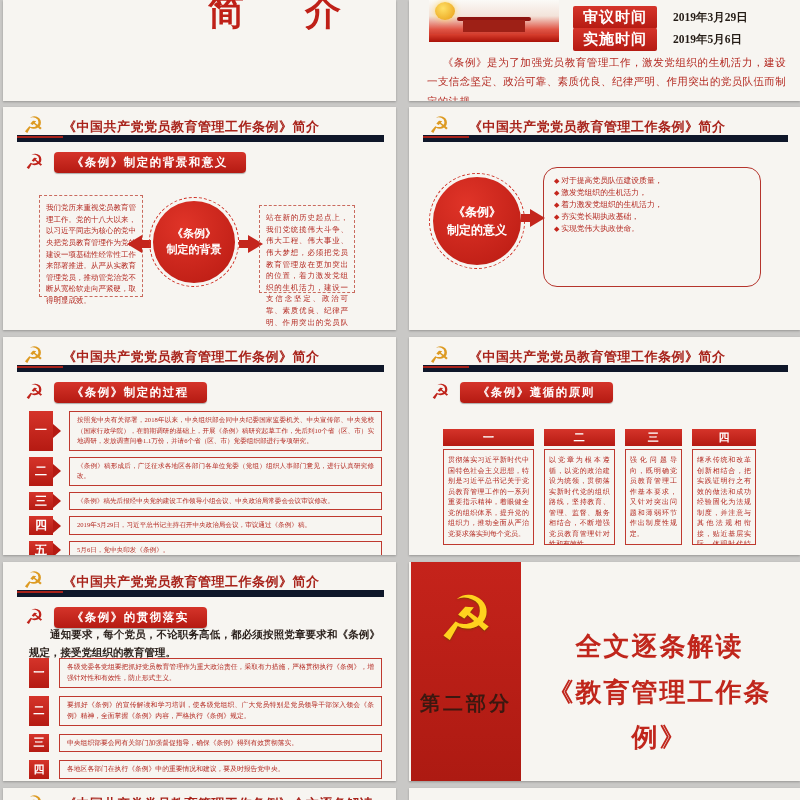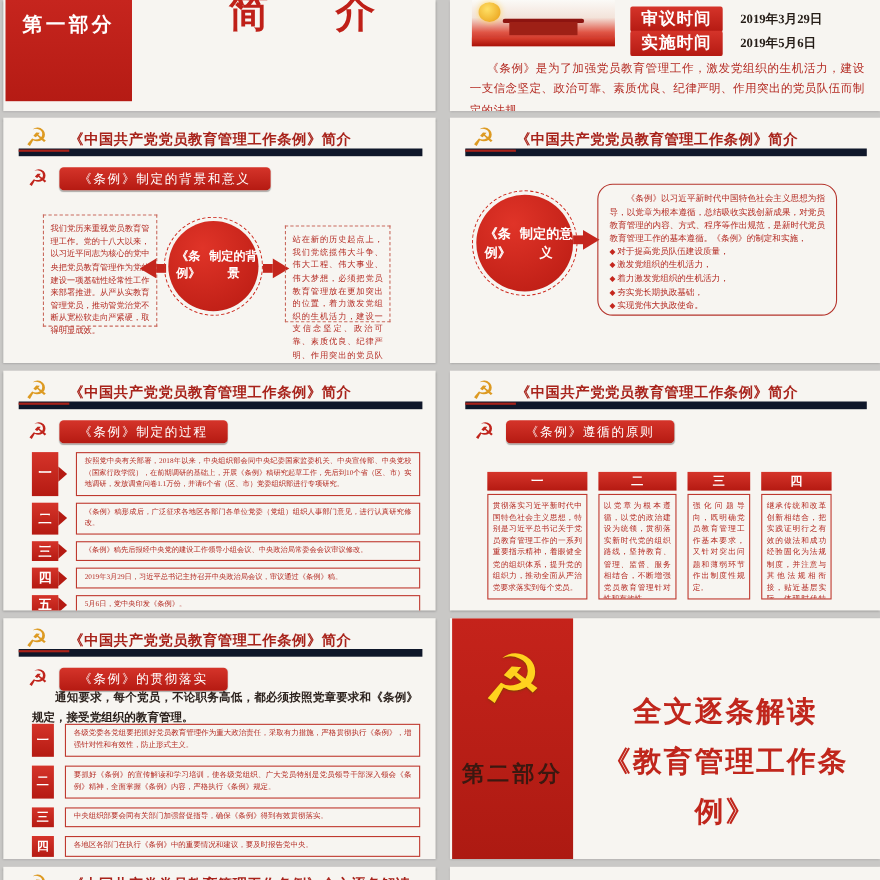--- a/index.html
+++ b/index.html
@@ -21,21 +21,21 @@
 
   
   .hdr { position:absolute; left:14px; right:12px; top:5px; height:30px; border-bottom:7px solid #0f172a; }
   .hdr::before { content:""; position:absolute; left:0; bottom:-3px; width:46px; border-bottom:2px solid #a8221a; }
   .emb::before { content:"☭"; }
   .hdr .emb { position:absolute; left:6px; top:1px; font-size:23px; line-height:25px; color:#dd9a22; text-shadow:0 1px 1px #8a4a08, 0 0 1px #b0262;  }
   .hdr .ht { position:absolute; left:46px; top:6px; font-size:13px; font-weight:bold; color:#a8231b; letter-spacing:.5px; }
 
   .brow { position:absolute; left:22px; top:44px; display:flex; align-items:center; gap:10px; }
   .brow .emb { color:#c0241c; font-size:21px; line-height:22px; }
-  .pill { background:linear-gradient(#d5342a,#b51a12); color:#fff; font-weight:normal; font-size:11.5px;
+  .pill { background:linear-gradient(#d5342a,#b51a12); color:#fff; font-weight:bold; font-size:11.5px;
           padding:3px 18px; border-radius:4px; letter-spacing:1.5px; box-shadow:0 1px 1px rgba(0,0,0,.3);text-align:right; }
 
   .redtxt { color:#b42a22; }
   .darktxt { color:#2b211c; }
 
   
   .s1-box { position:absolute; left:2px; top:0; width:115px; height:92px; background:linear-gradient(#c6251e,#b51b14); }
   .s1-part { position:absolute; left:0; top:10px; width:100%; text-align:center; color:#fff; font-size:18px; font-weight:bold; letter-spacing:3px; }
   .s1-title { position:absolute; left:205px; top:-12px; font-size:36px; font-weight:bold; color:#bf2018; letter-spacing:26px; white-space:pre; }
 
@@ -49,21 +49,21 @@
   .banner .ground { position:absolute; left:0; bottom:0; width:100%; height:8px; background:linear-gradient(#d9402f,#a91108); }
   .lblrow { position:absolute; display:flex; align-items:center; gap:16px; }
   .lbl { background:linear-gradient(#d5342a,#b51a12); color:#fff; font-size:15px; font-weight:bold; padding:2px 10px; border-radius:2px; letter-spacing:1px; }
   .date { font-size:11.5px; font-weight:bold; color:#241c16; }
   .s2-sum { position:absolute; left:18px; right:14px; top:53px; font-size:10.5px; line-height:1.85; text-indent:1.5em; text-align:justify; letter-spacing:.3px; }
 
   
   .dbox { position:absolute; border:1px dashed #c96a5e; padding:6px 6px; font-size:7.5px; line-height:1.55; text-align:justify; }
   .ring { position:absolute; border:1px dashed #cf2f24; border-radius:50%; padding:3px; }
   .disc { border-radius:50%; background:radial-gradient(circle at 38% 30%,#e03428,#b81a12);
-          color:#fff; display:flex; flex-direction:row; align-items:center; justify-content:center;
+          color:#fff; display:flex; flex-direction:column; align-items:center; justify-content:center;
           text-align:center; font-weight:bold; }
   .arrow { position:absolute; display:flex; align-items:center; }
   .arrow .bar { width:9px; height:8px; background:#c4261d; }
   .arrow .tip { width:0; height:0; border-top:9px solid transparent; border-bottom:9px solid transparent; }
   .arrow.right .tip { border-left:15px solid #c4261d; }
   .arrow.left { flex-direction:row-reverse; }
   .arrow.left .tip { border-right:15px solid #c4261d; }
 
   
   .s3-left  { left:36px; top:88px; width:104px; height:102px; }
@@ -106,23 +106,20 @@
   .s8-emb { position:absolute; left:0; top:22px; width:100%; text-align:center; font-size:62px; line-height:70px; color:#ffd21e; text-shadow:0 1px 2px #7d3c04; }
   .s8-part { position:absolute; left:0; top:128px; width:100%; text-align:center; color:#3b1810; font-size:20px; font-weight:bold; letter-spacing:3px; }
   .s8-title { position:absolute; left:112px; right:2px; top:62px; text-align:center; color:#c0261c; font-weight:bold; font-size:26px; line-height:1.75; letter-spacing:2px; }
 </style>
 </head>
 <body>
 
 <div class="canvas">
 
   <div class="slide" id="s1">
-    <div class="s1-box">
-      <div class="s1-part">第一部分</div>
-    </div>
     <div class="s1-title">简 介</div>
   </div>
 
   <div class="slide" id="s2">
     <div class="banner">
       <span class="sun"></span>
       <span class="roof"></span>
       <span class="gate"></span>
       <span class="ground"></span>
     </div>
@@ -173,21 +170,20 @@
       <div class="disc s4-disc">
         <span>《条例》</span>
         <span>制定的意义</span>
       </div>
     </div>
     <div class="arrow right" style="left:112px; top:102px;">
         <i class="bar"></i>
         <i class="tip"></i>
       </div>
     <div class="s4-box">
-      <div class="par redtxt">《条例》以习近平新时代中国特色社会主义思想为指导，以党章为根本遵循，总结吸收实践创新成果，对党员教育管理的内容、方式、程序等作出规范，是新时代党员教育管理工作的基本遵循。《条例》的制定和实施，</div>
       <div class="bl redtxt">对于提高党员队伍建设质量，</div>
       <div class="bl redtxt">激发党组织的生机活力，</div>
       <div class="bl redtxt">着力激发党组织的生机活力，</div>
       <div class="bl redtxt">夯实党长期执政基础，</div>
       <div class="bl redtxt">实现党伟大执政使命。</div>
     </div>
   </div>
 
   <div class="slide" id="s5">
     <div class="hdr">

